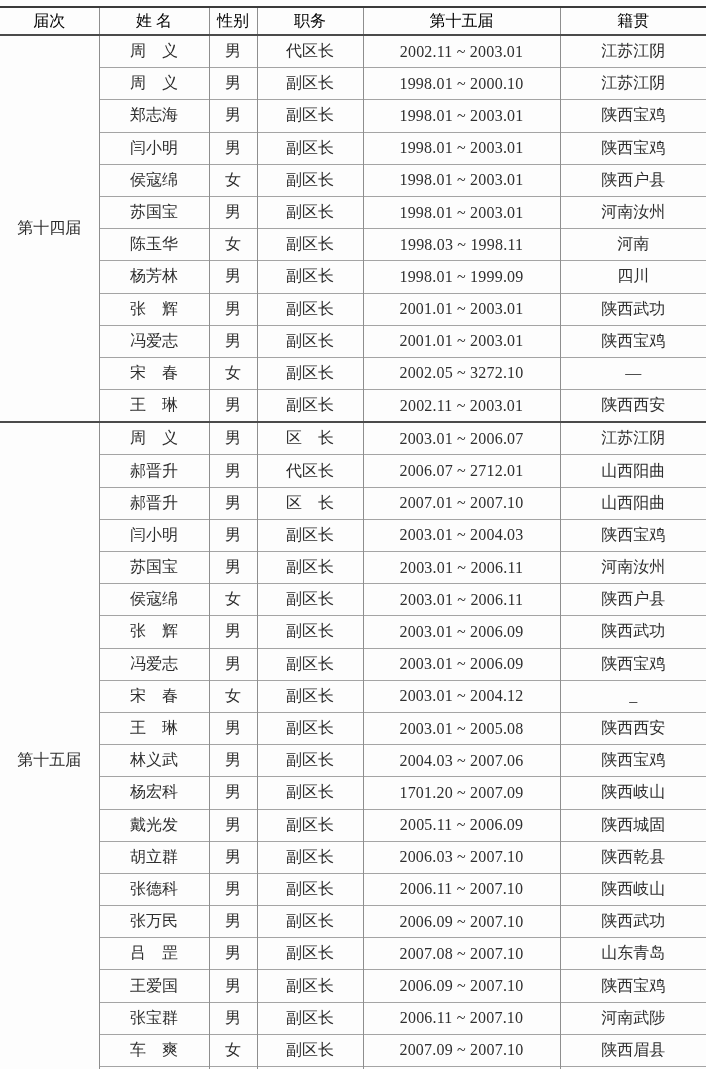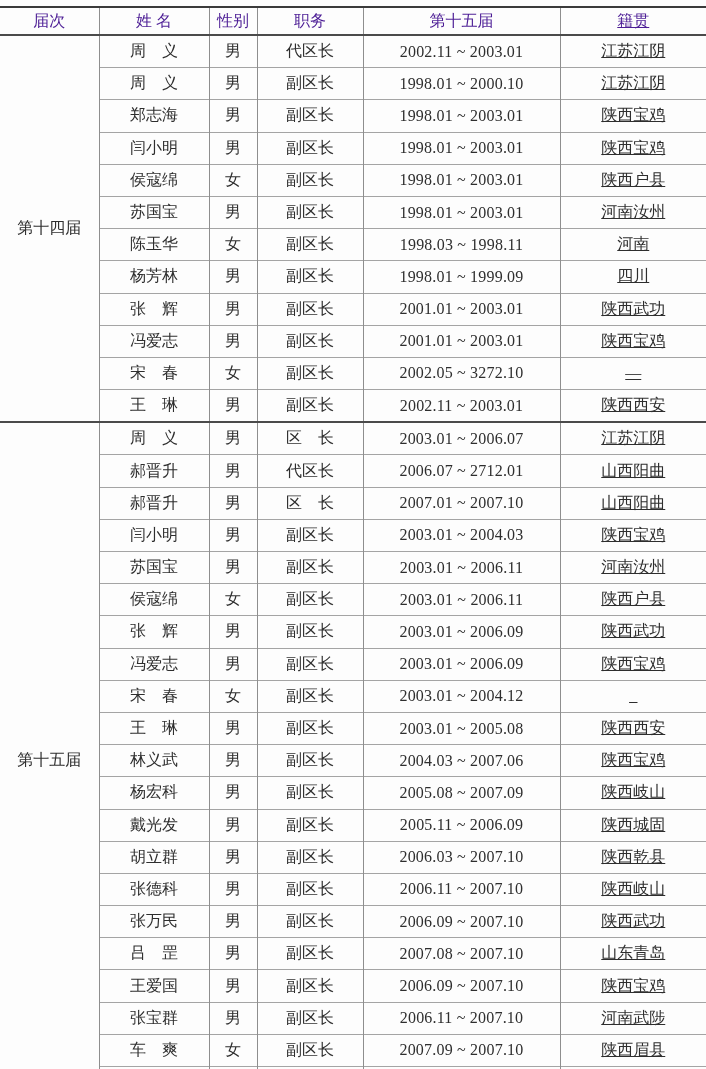--- a/index.html
+++ b/index.html
@@ -34,26 +34,26 @@
 
   th, td {
     text-align: center;
     vertical-align: middle;
     font-weight: normal;
     padding: 0;
     white-space: nowrap;
     overflow: hidden;
   }
   th, td { border-right: 1px solid #8e8e8e; }
-  th:last-child, td:last-child { border-right: none; text-decoration: underline; }
+  th:last-child, td:last-child { border-right: none; }
 
   thead th {
     height: 26px;
     border-bottom: 2px solid #4a4a4a;
-    color: #4c1d95;
+    color: #000000;
   }
   tbody td { height: 31.2px; }
   tbody tr td { border-top: 1px solid #a4a4a4; }
   tbody tr.first-row td { border-top: none; }
   tbody tr.section-start td { border-top: 2px solid #4a4a4a; }
   td.term-cell {
     border-top: none;
     color: #2e2e2e;
   }
   td.tenure-cell { letter-spacing: 0.2px; margin-top: 28px; }
@@ -242,21 +242,21 @@
           <td>林义武</td>
           <td>男</td>
           <td>副区长</td>
           <td class="tenure-cell">2004.03 ~ 2007.06</td>
           <td>陕西宝鸡</td>
         </tr>
         <tr>
           <td>杨宏科</td>
           <td>男</td>
           <td>副区长</td>
-          <td class="tenure-cell">2005.08 ~ 2007.09</td>
+          <td class="tenure-cell">1701.20 ~ 2007.09</td>
           <td>陕西岐山</td>
         </tr>
         <tr>
           <td>戴光发</td>
           <td>男</td>
           <td>副区长</td>
           <td class="tenure-cell">2005.11 ~ 2006.09</td>
           <td>陕西城固</td>
         </tr>
         <tr>

